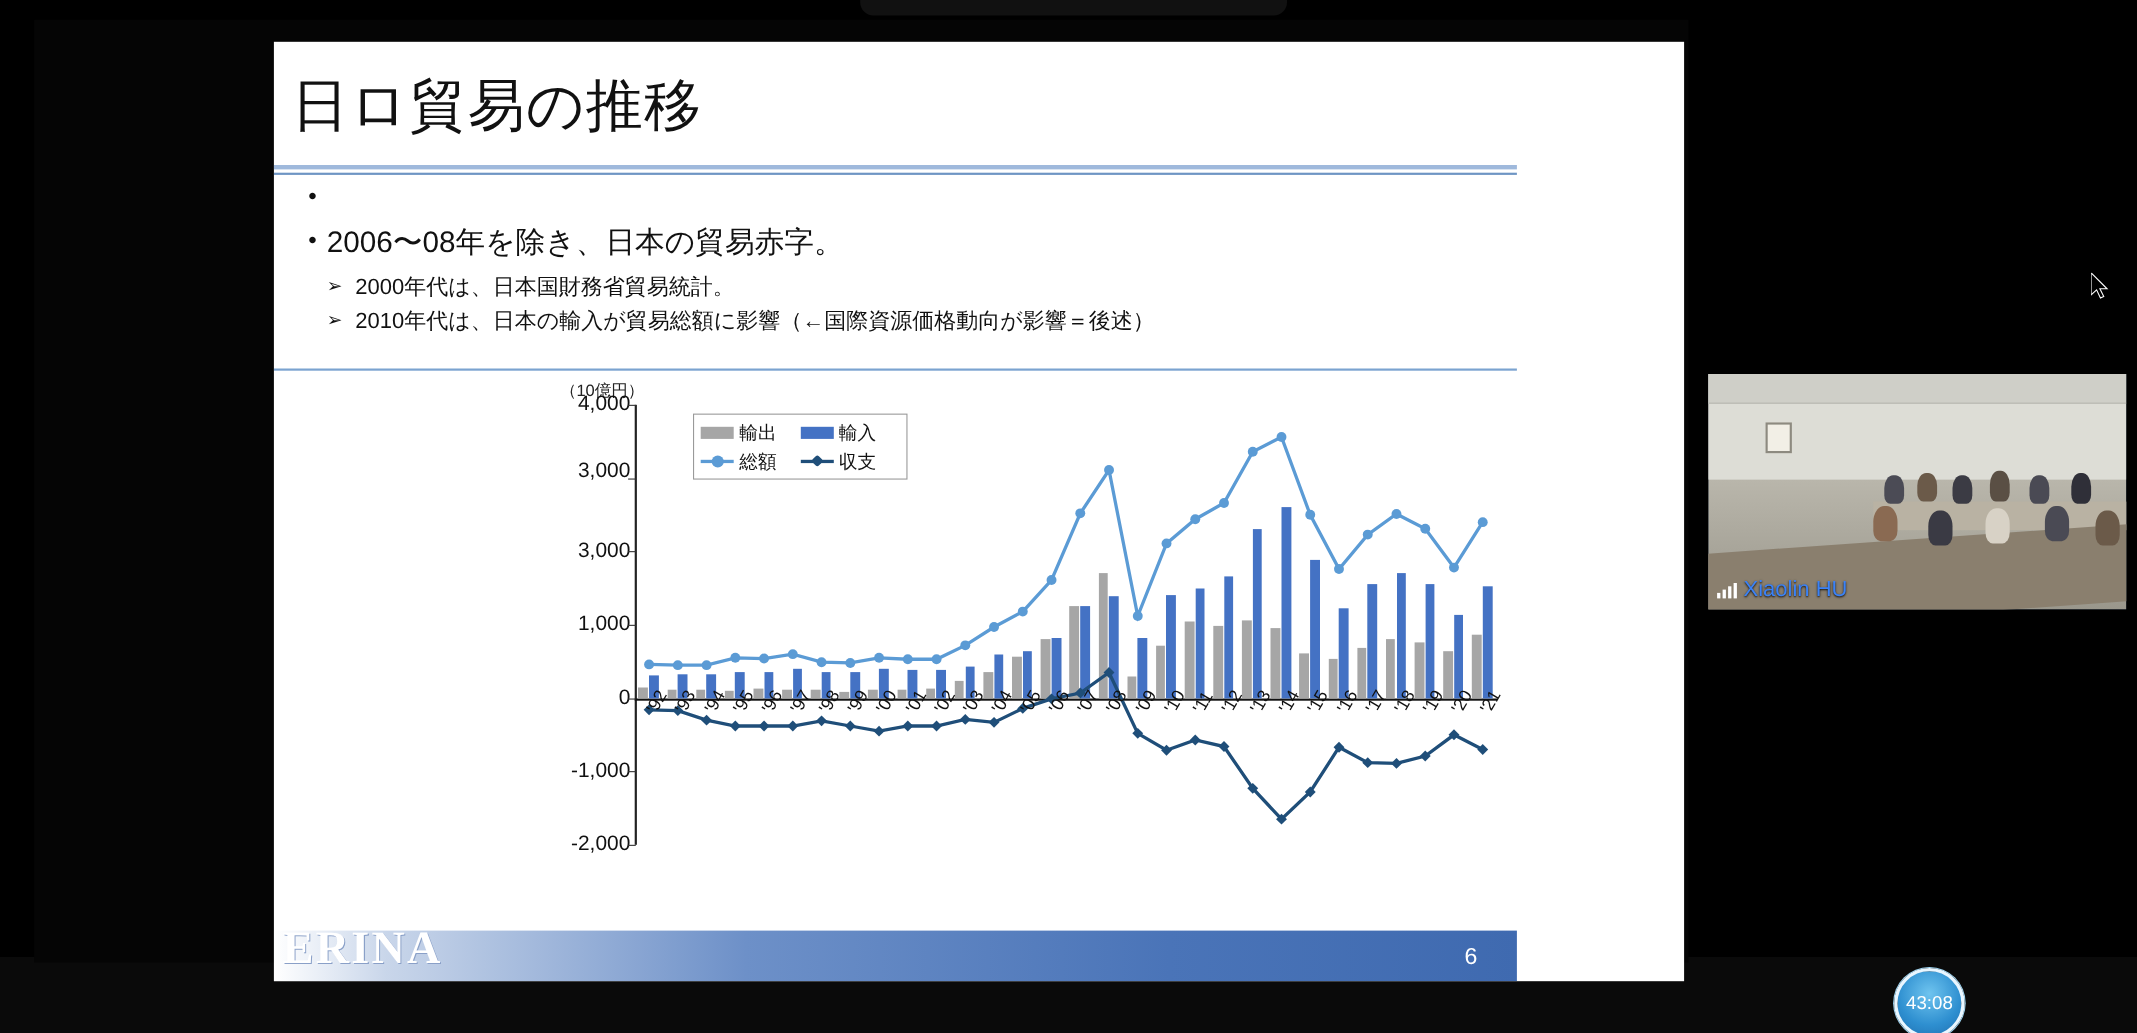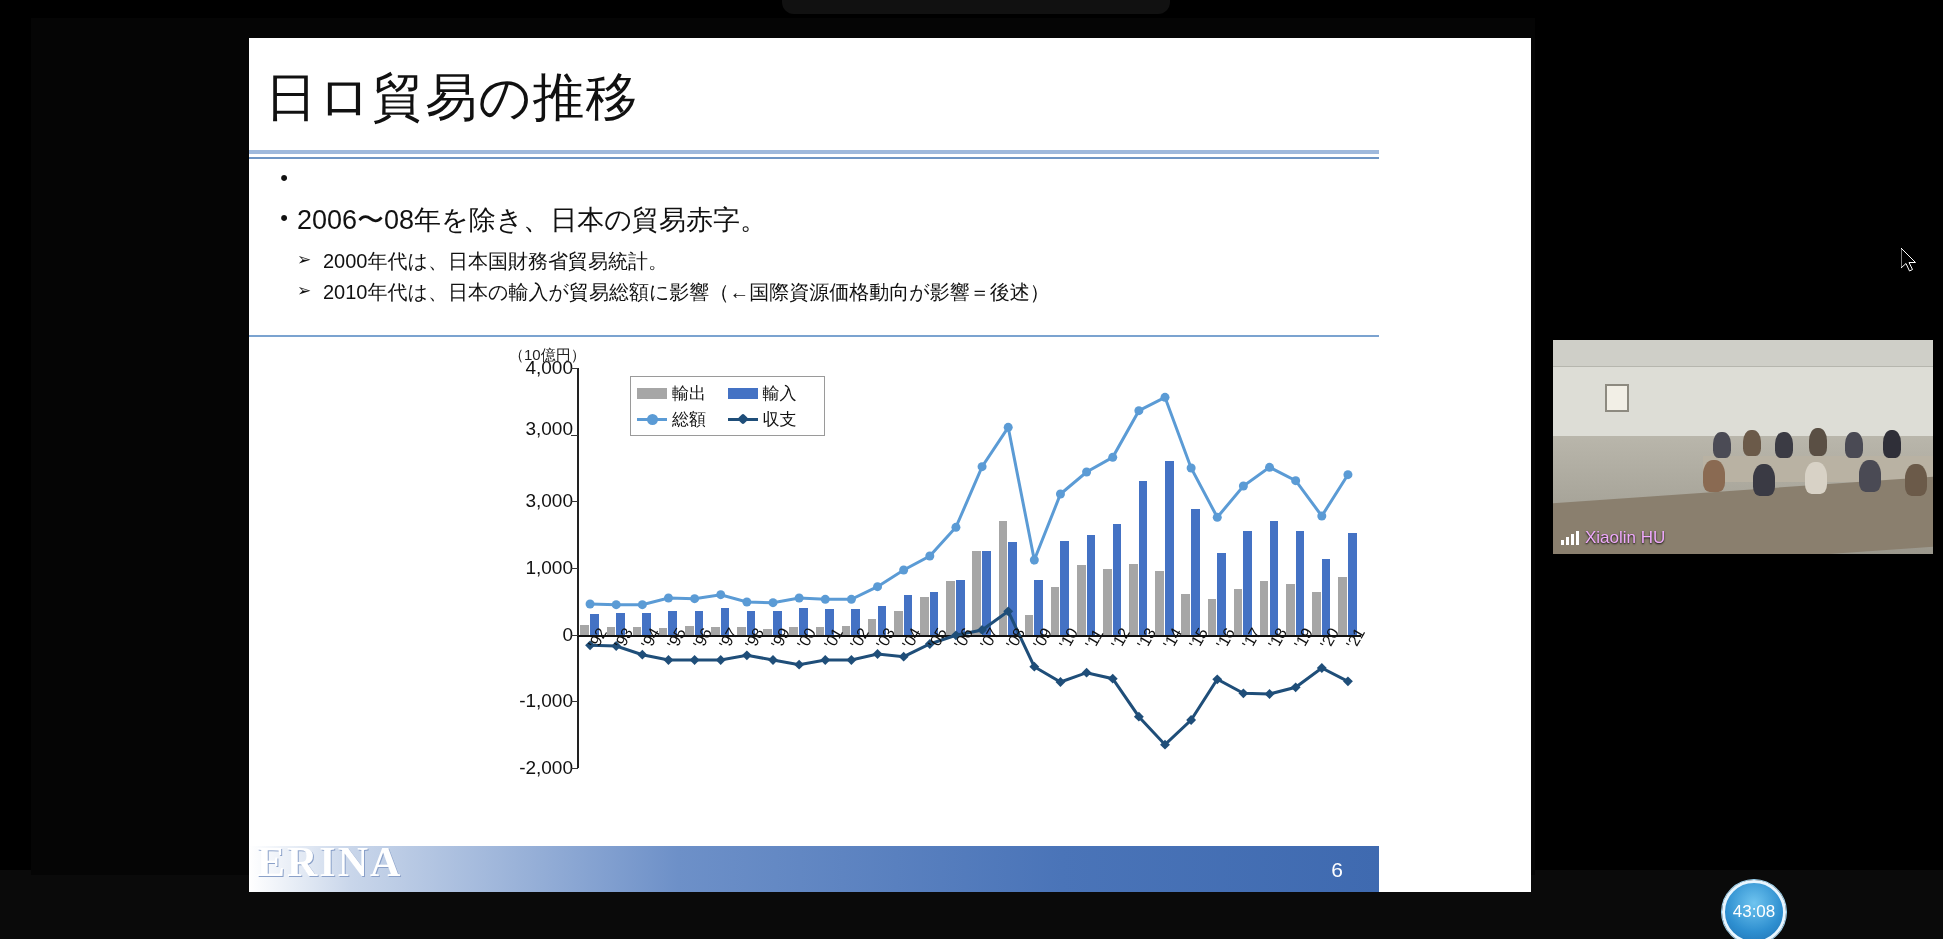--- a/index.html
+++ b/index.html
@@ -60,21 +60,21 @@
 
   
   .tile{position:absolute;left:1553px;top:340px;width:380px;height:214px;background:#27323f;overflow:hidden;}
   .room{position:absolute;inset:0;background:linear-gradient(180deg,#d7d6cf 0%,#cfcec6 44%,#b9b6ab 45%,#9a978c 100%);}
   .wall{position:absolute;left:0;top:0;width:380px;height:96px;background:#ddddd6;}
   .ceil{position:absolute;left:0;top:0;width:380px;height:26px;background:#cfcfc8;border-bottom:1px solid #b6b6ae;}
   .pic{position:absolute;left:52px;top:44px;width:20px;height:24px;background:#f2efe6;border:2px solid #8d8a80;}
   .desk{position:absolute;left:-10px;top:150px;width:400px;height:70px;background:#8a7f6e;transform:skewY(-4deg);}
   .desk2{position:absolute;left:150px;top:116px;width:250px;height:26px;background:#b9b2a3;}
   .p{position:absolute;border-radius:45% 45% 30% 30%;}
-  .tile-name{position:absolute;left:8px;bottom:6px;display:flex;align-items:center;color:#f0abfc;font-size:17px;
+  .tile-name{position:absolute;left:8px;bottom:6px;display:flex;align-items:center;color:#3b82f6;font-size:20px;
     text-shadow:0 1px 2px #000;}
   .bars{display:inline-block;width:18px;height:14px;margin-right:6px;position:relative;}
   .bars i{position:absolute;bottom:0;width:3px;background:#fff;}
 
   .timer{position:absolute;left:1722px;top:880px;width:58px;height:58px;border-radius:50%;
     background:radial-gradient(circle at 50% 35%,#6fc4ef 0%,#2e8fd0 60%,#1f6fb0 100%);
     border:3px solid #e9f6ff;display:flex;align-items:center;justify-content:center;color:#fff;font-size:17px;
     box-shadow:0 0 0 1px #9cd4f2;}
 
   .cursor{position:absolute;left:1901px;top:248px;width:0;height:0;}

